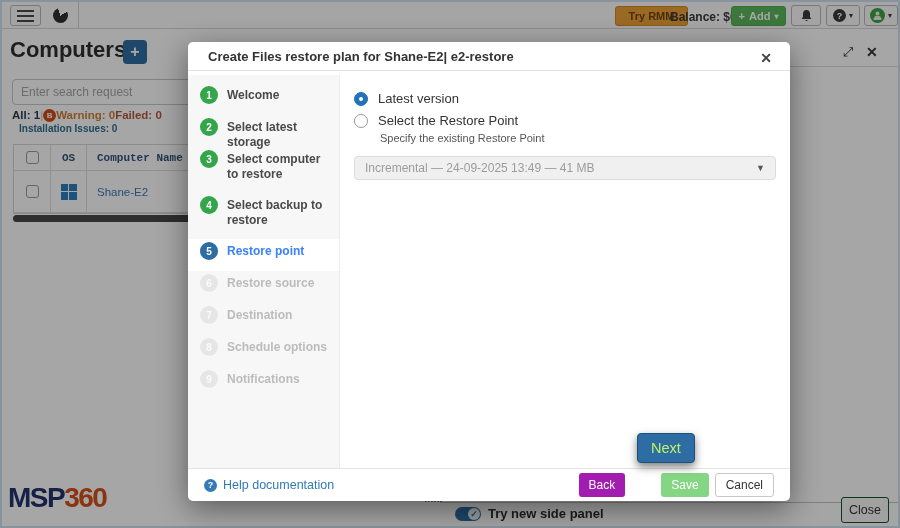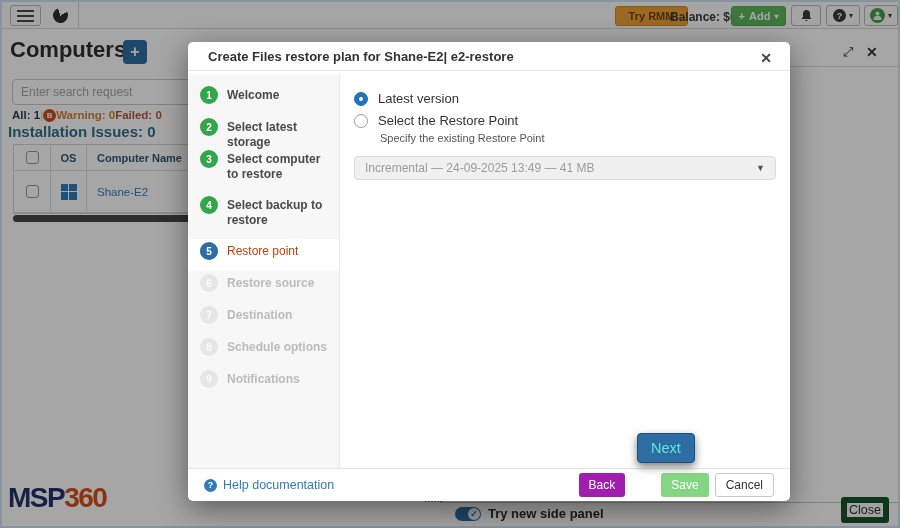--- a/index.html
+++ b/index.html
@@ -30,41 +30,41 @@
   .plus-btn { position:absolute; left:123px; top:40px; width:24px; height:24px; background:#2e6da4; border-radius:4px; color:#fff; font-size:16px; font-weight:bold; display:flex; align-items:center; justify-content:center; }
   .search { position:absolute; left:12px; top:79px; width:420px; height:26px; border:1px solid #c9c9c9; border-radius:4px; background:#fff; font-size:12px; padding:0 8px; color:#333; font-family:"Liberation Sans", sans-serif; }
   .search::placeholder { color:#a6a6a6; }
 
   .statusline { position:absolute; left:12px; top:107px; width:176px; height:16px; display:flex; align-items:center; gap:0; overflow:hidden; white-space:nowrap; font-size:11.5px; font-weight:bold; }
   .st-all { color:#2c3e50; }
   .st-sep { color:#c8c8c8; font-weight:normal; }
   .badge-b { width:13px; height:13px; border-radius:50%; background:#cf4d14; color:#fff; font-size:8px; font-weight:bold; display:flex; align-items:center; justify-content:center; flex:0 0 auto; }
   .st-warn, .st-over { color:#d2803a; }
   .st-fail { color:#b9573f; }
-  .installline { position:absolute; left:8px; top:123px; font-size:15px; font-weight:bold; color:#31708f; }
+  .installline { position:absolute; left:19px; top:123px; font-size:10px; font-weight:bold; color:#31708f; }
 
   .ctable { position:absolute; left:13px; top:144px; width:500px; border:1px solid #d6d6d6; background:#fff; display:grid; grid-template-columns:37px 36px 1fr; grid-template-rows:26px 42px; }
   .ctable .cell { border-right:1px solid #dedede; border-bottom:1px solid #dedede; display:flex; align-items:center; justify-content:center; }
   .ctable .cell.namecell { justify-content:flex-start; padding-left:10px; }
-  .th { font-size:11px; font-weight:bold; color:#34567a; }
+  .th { font-size:11px; font-weight:bold; color:#34567a;font-family:Liberation Mono, monospace; }
   .cb { width:13px; height:13px; border:1.5px solid #9a9a9a; border-radius:3px; background:#fff; }
   .winlogo { width:16px; height:16px; display:grid; grid-template-columns:1fr 1fr; grid-template-rows:1fr 1fr; gap:1.5px; }
   .winlogo span { background:#2d7ec0; }
   .rowlink { font-size:11.5px; color:#3a7cb8; }
   .hscroll { position:absolute; left:13px; top:215px; width:440px; height:7px; background:#474747; border-radius:4px; }
 
   .panel-expand { position:absolute; left:843px; top:44px; font-size:13px; color:#333; }
   .panel-close { position:absolute; left:866px; top:44px; font-size:14px; color:#333; font-weight:bold; }
   .panel-divider { position:absolute; left:440px; top:66px; right:2px; height:1px; background:#dcdcdc; }
 
   .bottom-strip { position:absolute; left:440px; right:2px; top:502px; bottom:2px; background:#fdfdfd; border-top:1px solid #c4c4c4; }
   .toggle { position:absolute; left:15px; top:4px; width:26px; height:14px; border-radius:7px; background:#2e6da4; }
   .toggle .knob { position:absolute; right:1px; top:1px; width:12px; height:12px; border-radius:50%; background:#e8f1f8; color:#2e6da4; font-size:9px; line-height:12px; text-align:center; font-weight:bold; }
   .strip-label { position:absolute; left:48px; top:3px; font-size:13px; font-weight:bold; color:#2e2e2e; }
-  .btn-close-strip { position:absolute; right:9px; top:-6px; width:48px; height:26px; background:#f7f7f7; border:6px solid #14532d; border-radius:3px; font-size:12.5px; color:#333; display:flex; align-items:center; justify-content:center; }
+  .btn-close-strip { position:absolute; right:9px; top:-6px; width:48px; height:26px; background:#f7f7f7; border:1px solid #14532d; border-radius:3px; font-size:12.5px; color:#333; display:flex; align-items:center; justify-content:center; }
   .www { position:absolute; left:424px; top:495px; font-size:8px; color:#6e6e6e; font-weight:bold; }
   .logo { position:absolute; left:8px; top:482px; font-size:28px; font-weight:bold; letter-spacing:-1.5px; }
   .logo .msp { color:#24336e; }
   .logo .n360 { color:#d4501c; }
 
   
   .backdrop { position:absolute; inset:0; background:rgba(0,0,0,0.35); z-index:5; }
 
   
   .modal { position:absolute; left:188px; top:42px; width:602px; height:459px; background:#fff; border-radius:5px; box-shadow:0 8px 30px rgba(0,0,0,0.45); z-index:10; }
@@ -75,21 +75,21 @@
   .wizard { width:152px; background:#f7f7f7; border-right:1px solid #ececec; padding-top:8px; overflow:hidden; }
   .step { display:flex; align-items:flex-start; gap:9px; padding:0 8px 0 12px; }
   .step.single { height:32px; }
   .step.double { height:46px; }
   .step .num { flex:0 0 auto; width:18px; height:18px; border-radius:50%; font-size:10px; font-weight:bold; display:flex; align-items:center; justify-content:center; margin-top:3px; }
   .step .lbl { font-size:12px; line-height:1.25; padding-top:5px; }
   .step.done .num { background:#33a64c; color:#fff; }
   .step.done .lbl { color:#4a4a4a; font-weight:bold; }
   .step.active { background:#fff; margin-right:-1px; }
   .step.active .num { background:#2e6da4; color:#fff; }
-  .step.active .lbl { color:#c2410c; font-weight:normal; }
+  .step.active .lbl { color:#3b82f6; font-weight:bold; }
   .step.future .num { background:#e6e6e6; color:#fbfbfb; }
   .step.future .lbl { color:#bcbcbc; font-weight:bold; }
 
   .wz-content { flex:1; padding:16px 14px; }
   .opt { margin-bottom:7px; }
   .opt-row { display:flex; align-items:center; gap:10px; }
   .radio { width:14px; height:14px; border-radius:50%; border:1px solid #9c9c9c; background:#fff; flex:0 0 auto; position:relative; }
   .radio.sel { border:1px solid #2272b9; background:#2272b9; }
   .radio.sel::after { content:""; position:absolute; left:4px; top:4px; width:4px; height:4px; border-radius:50%; background:#fff; }
   .opt-label { font-size:13px; color:#333; }
@@ -98,21 +98,21 @@
   .rp-select .caret { position:absolute; right:10px; color:#555; font-size:9px; }
 
   .modal-footer { position:absolute; left:0; right:0; bottom:0; height:33px; border-top:1px solid #e4e4e4; display:flex; align-items:center; padding:0 16px; }
   .help-link { display:flex; align-items:center; gap:6px; color:#337ab7; font-size:12.5px; }
   .help-q { width:13px; height:13px; border-radius:50%; background:#337ab7; color:#fff; font-size:9px; font-weight:bold; display:flex; align-items:center; justify-content:center; }
   .foot-btns { margin-left:auto; display:flex; align-items:center; }
   .fbtn { height:24px; border-radius:3px; font-size:12px; display:flex; align-items:center; justify-content:center; padding:0 10px; }
   .fbtn.back { background:#a21caf; color:#fff; margin-right:36px; }
   .fbtn.save { background:#84d684; color:#fff; margin-right:6px; }
   .fbtn.cancel { background:#fff; border:1px solid #c9c9c9; color:#333; }
-  .next-float { position:absolute; left:449px; top:391px; padding:6px 13px; background:#2e6da4; border:1px solid #1d4f7c; border-radius:4px; color:#5eead4; font-size:14.5px; box-shadow:0 4px 9px rgba(0,0,0,0.5); z-index:12; }
+  .next-float { position:absolute; left:449px; top:391px; padding:6px 13px; background:#2e6da4; border:1px solid #1d4f7c; border-radius:4px; color:#bef264; font-size:14.5px; box-shadow:0 4px 9px rgba(0,0,0,0.5); z-index:12; }
 
   svg { display:block; }
 </style>
 </head>
 <body>
 
 <div id="screen">
 
   <div class="topbar">
     <div class="icon-btn burger">

